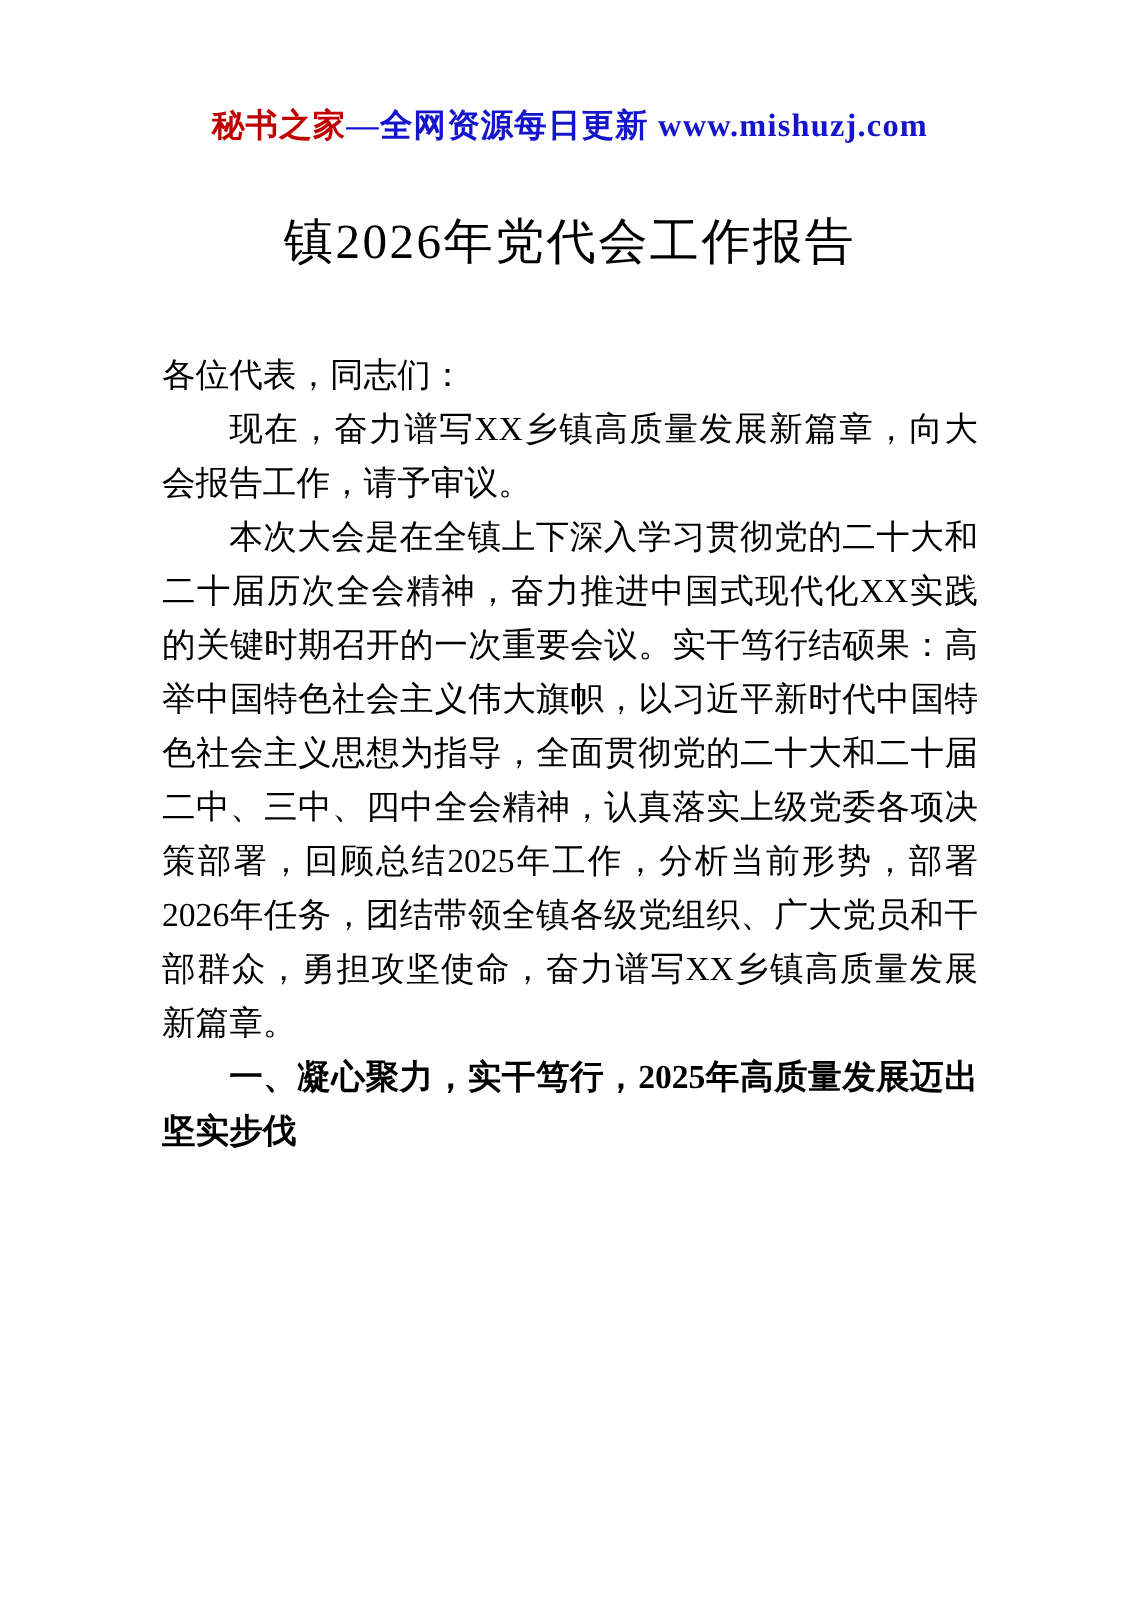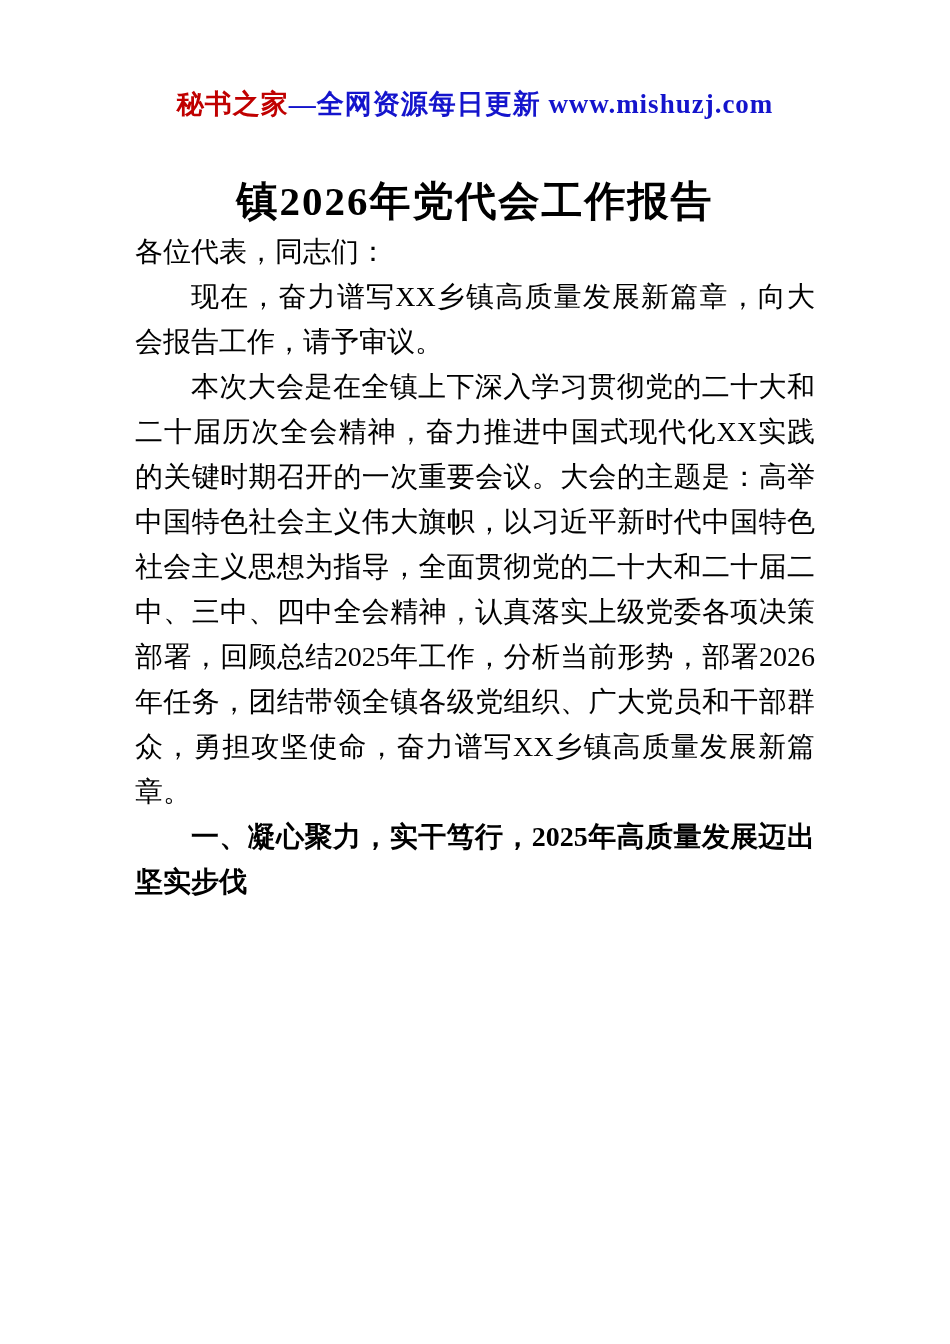--- a/index.html
+++ b/index.html
@@ -31,24 +31,25 @@
   .site-header .site-name { }
   .site-header .site-tagline { }
   .site-header .site-url {
     text-decoration: none;
     cursor: pointer;
   }
   .doc-title {
     margin-top: 52px;
     text-align: center;
     font-size: 41px;
-    font-weight: bold;
+    font-weight: normal;
     letter-spacing: 2px;
   }
   .doc-body {
+    margin-top: 62px;
     font-size: 28px;
     line-height: 45px;
     text-align: justify;
   }
   .doc-body p {
     margin: 0;
     padding: 0;
   }
   .doc-body p.indent {
     text-indent: 2em;
@@ -64,17 +65,17 @@
 
   <div class="site-header">
     <span class="site-name" style="color: rgb(192, 0, 0);">秘书之家</span><span class="site-tagline" style="color: rgb(20, 20, 204);">—全网资源每日更新 </span><span class="site-url" style="color: rgb(20, 20, 204);">www.mishuzj.com</span>
   </div>
 
   <div class="doc-title">镇2026年党代会工作报告</div>
 
   <div class="doc-body">
     <p>各位代表，同志们：</p>
     <p class="indent">现在，奋力谱写XX乡镇高质量发展新篇章，向大会报告工作，请予审议。</p>
-    <p class="indent">本次大会是在全镇上下深入学习贯彻党的二十大和二十届历次全会精神，奋力推进中国式现代化XX实践的关键时期召开的一次重要会议。大会的主题是：高举中国特色社会主义伟大旗帜，以习近平新时代中国特色社会主义思想为指导，全面贯彻党的二十大和二十届二中、三中、四中全会精神，认真落实上级党委各项决策部署，回顾总结2025年工作，分析当前形势，部署2026年任务，团结带领全镇各级党组织、广大党员和干部群众，勇担攻坚使命，奋力谱写XX乡镇高质量发展新篇章。</p>
+    <p class="indent">本次大会是在全镇上下深入学习贯彻党的二十大和二十届历次全会精神，奋力推进中国式现代化XX实践的关键时期召开的一次重要会议。实干笃行结硕果：高举中国特色社会主义伟大旗帜，以习近平新时代中国特色社会主义思想为指导，全面贯彻党的二十大和二十届二中、三中、四中全会精神，认真落实上级党委各项决策部署，回顾总结2025年工作，分析当前形势，部署2026年任务，团结带领全镇各级党组织、广大党员和干部群众，勇担攻坚使命，奋力谱写XX乡镇高质量发展新篇章。</p>
     <p class="indent bold">一、凝心聚力，实干笃行，2025年高质量发展迈出坚实步伐</p>
   </div>
 
 </div>
 
 </body></html>

